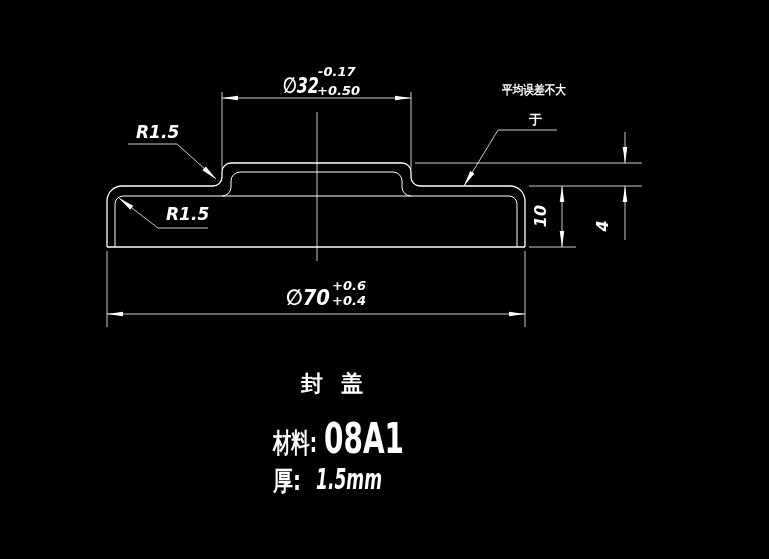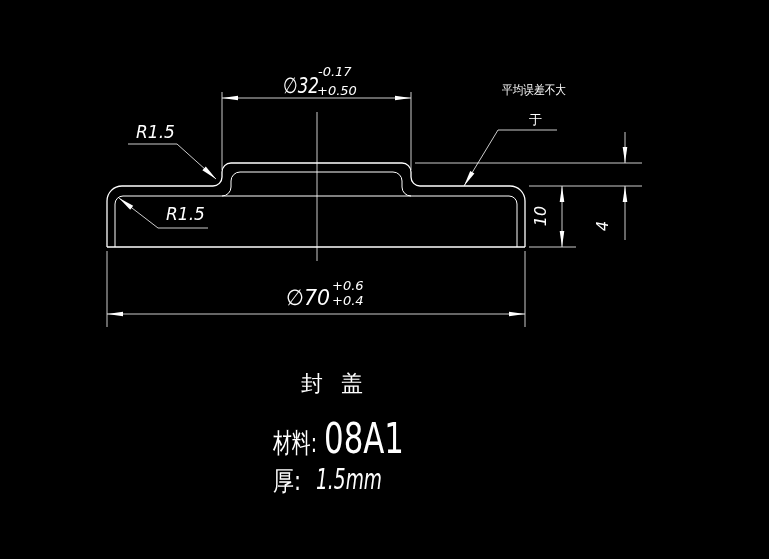--- a/index.html
+++ b/index.html
@@ -1,16 +1,16 @@
 <!DOCTYPE html>
 <html><head>
 <meta charset="utf-8">
 <style>
   html,body{margin:0;padding:0;background:#000;}
-  .screen{position:relative;width:642px;height:559px;background:#000000;overflow:hidden;}
+  .screen{position:relative;width:642px;height:559px;background:#000000;overflow:hidden;font-weight:bold;}
   svg{position:absolute;left:0;top:0;}
   .ln{stroke:#ffffff;stroke-width:1;fill:none;}
   .ln-thick{stroke:#ffffff;stroke-width:1.3;fill:none;}
   .ln-thin{stroke:#ffffff;stroke-width:0.8;fill:none;}
   .ah{fill:#ffffff;stroke:none;}
   text{fill:#ffffff;font-family:"DejaVu Sans",sans-serif;}
   .dim-text{font-style:italic;}
   .cjk{font-style:normal;}
 </style>
 </head>

